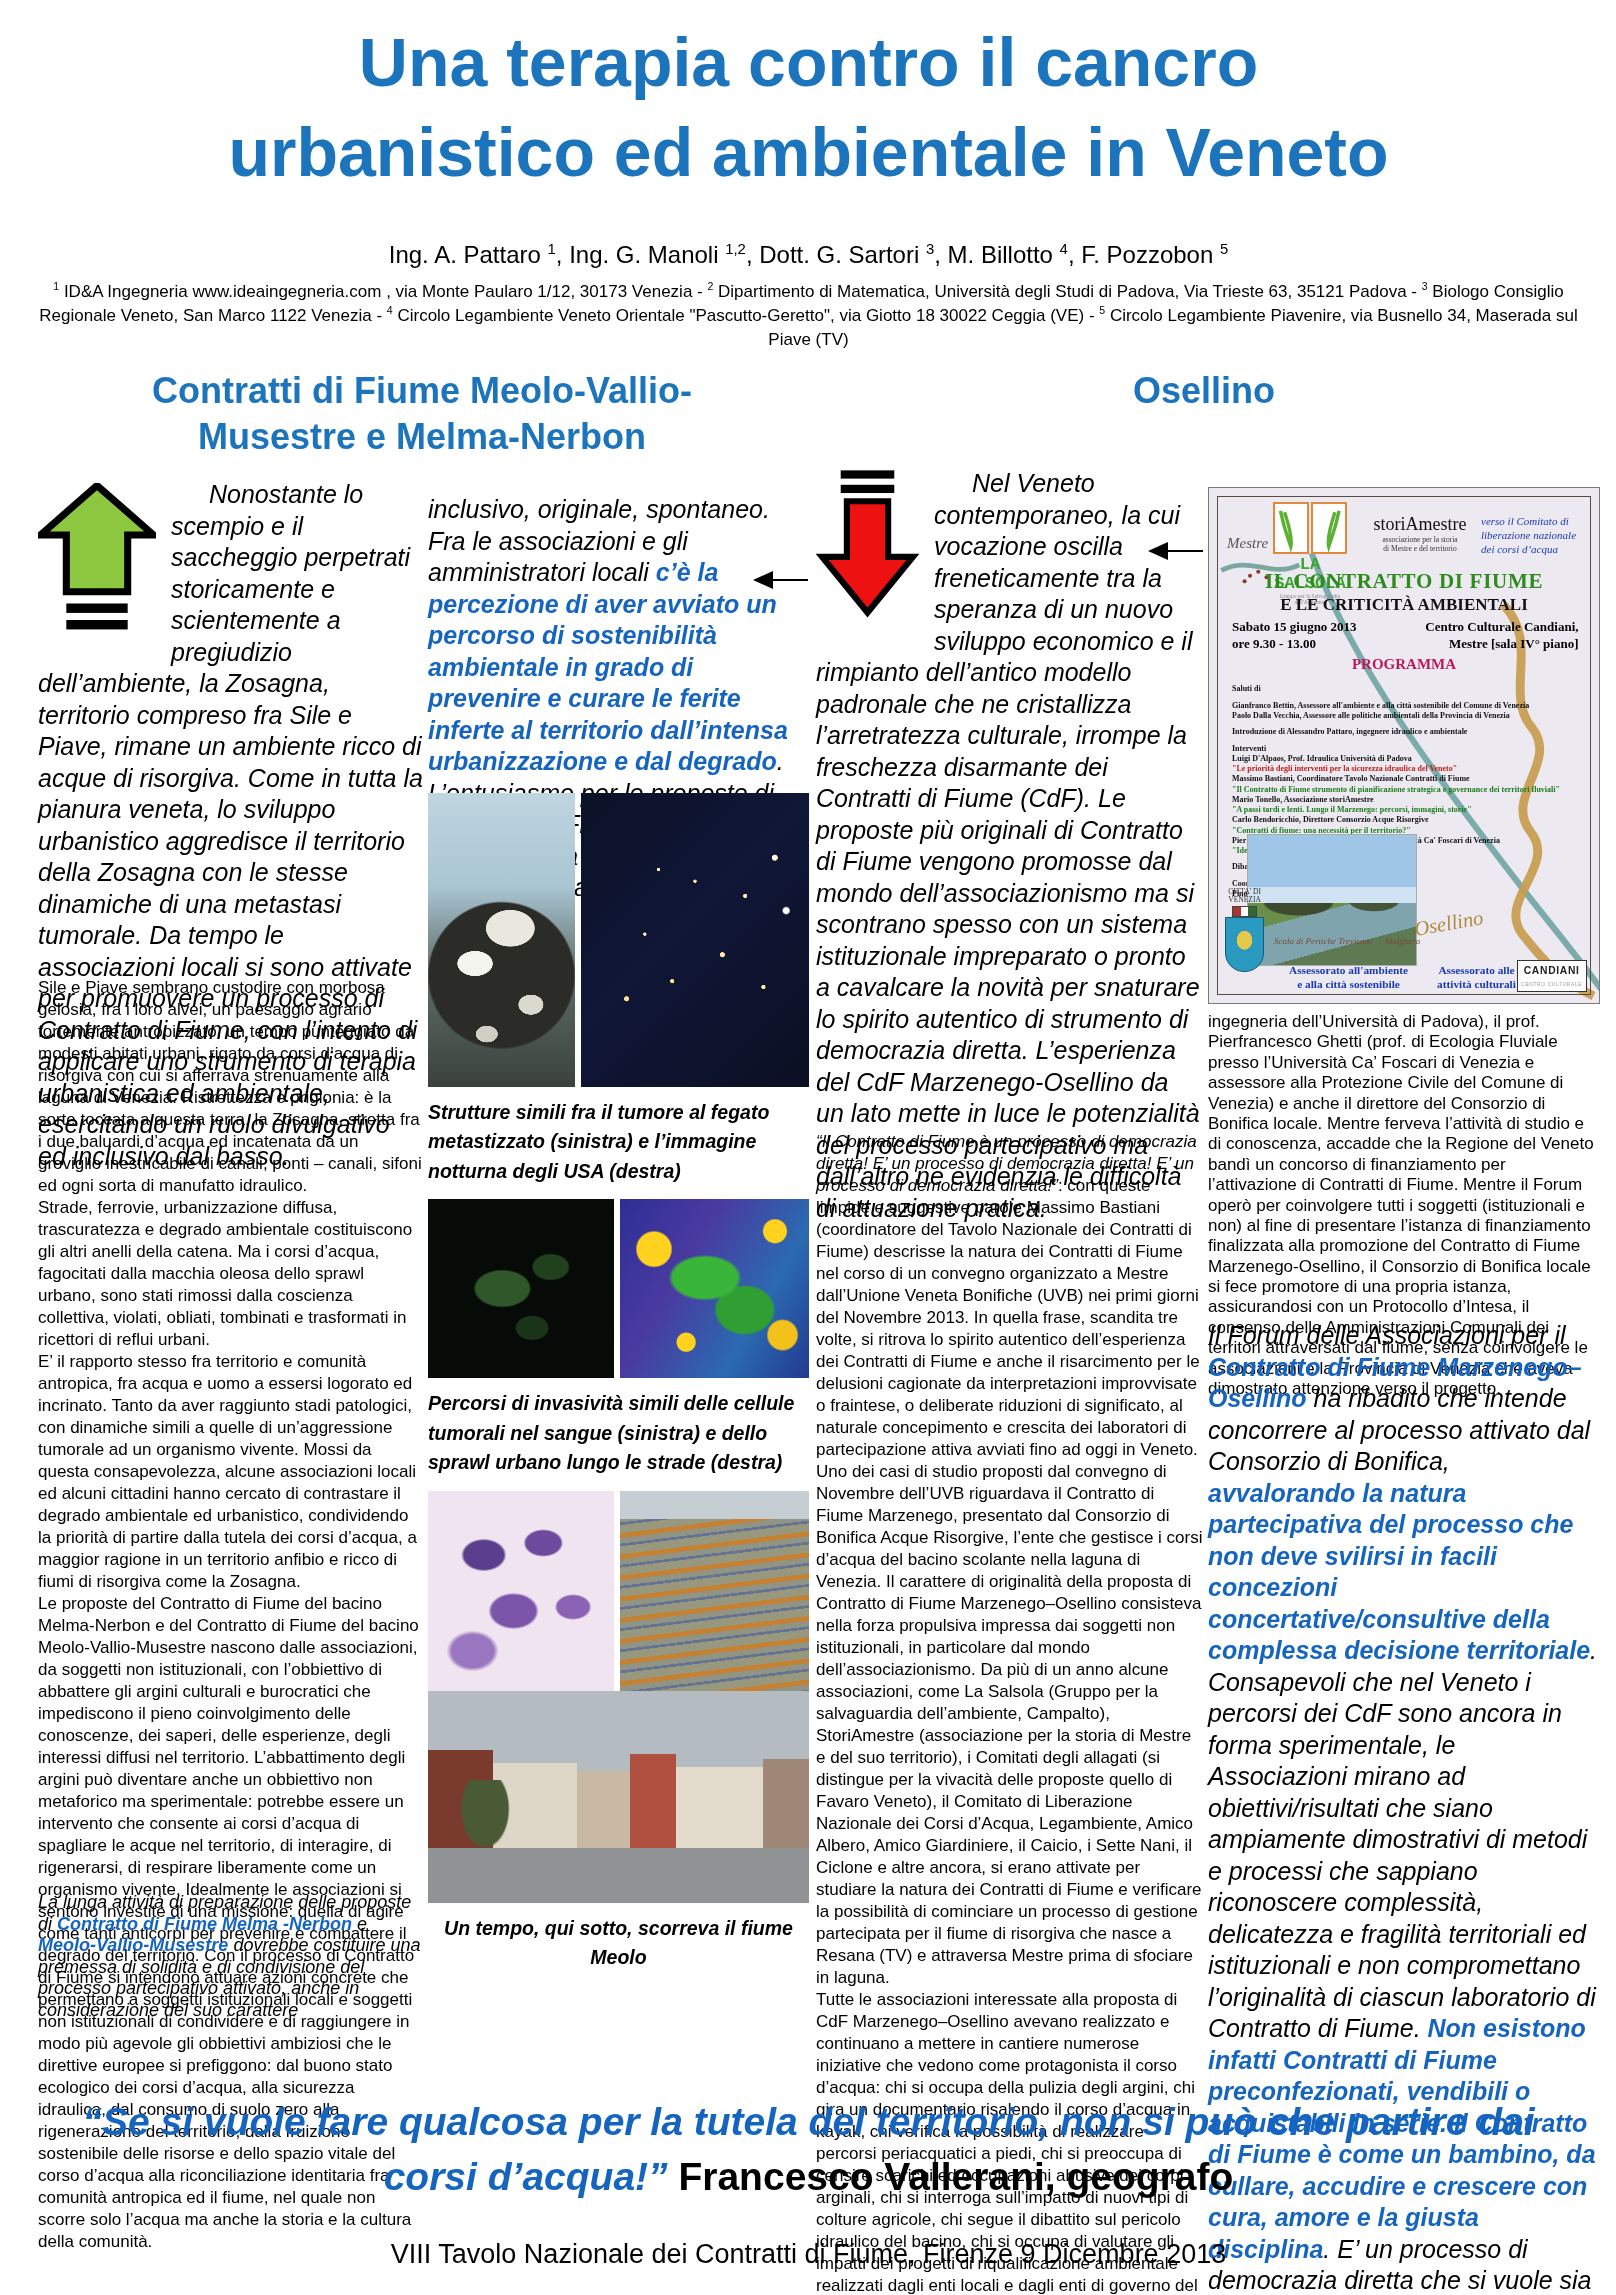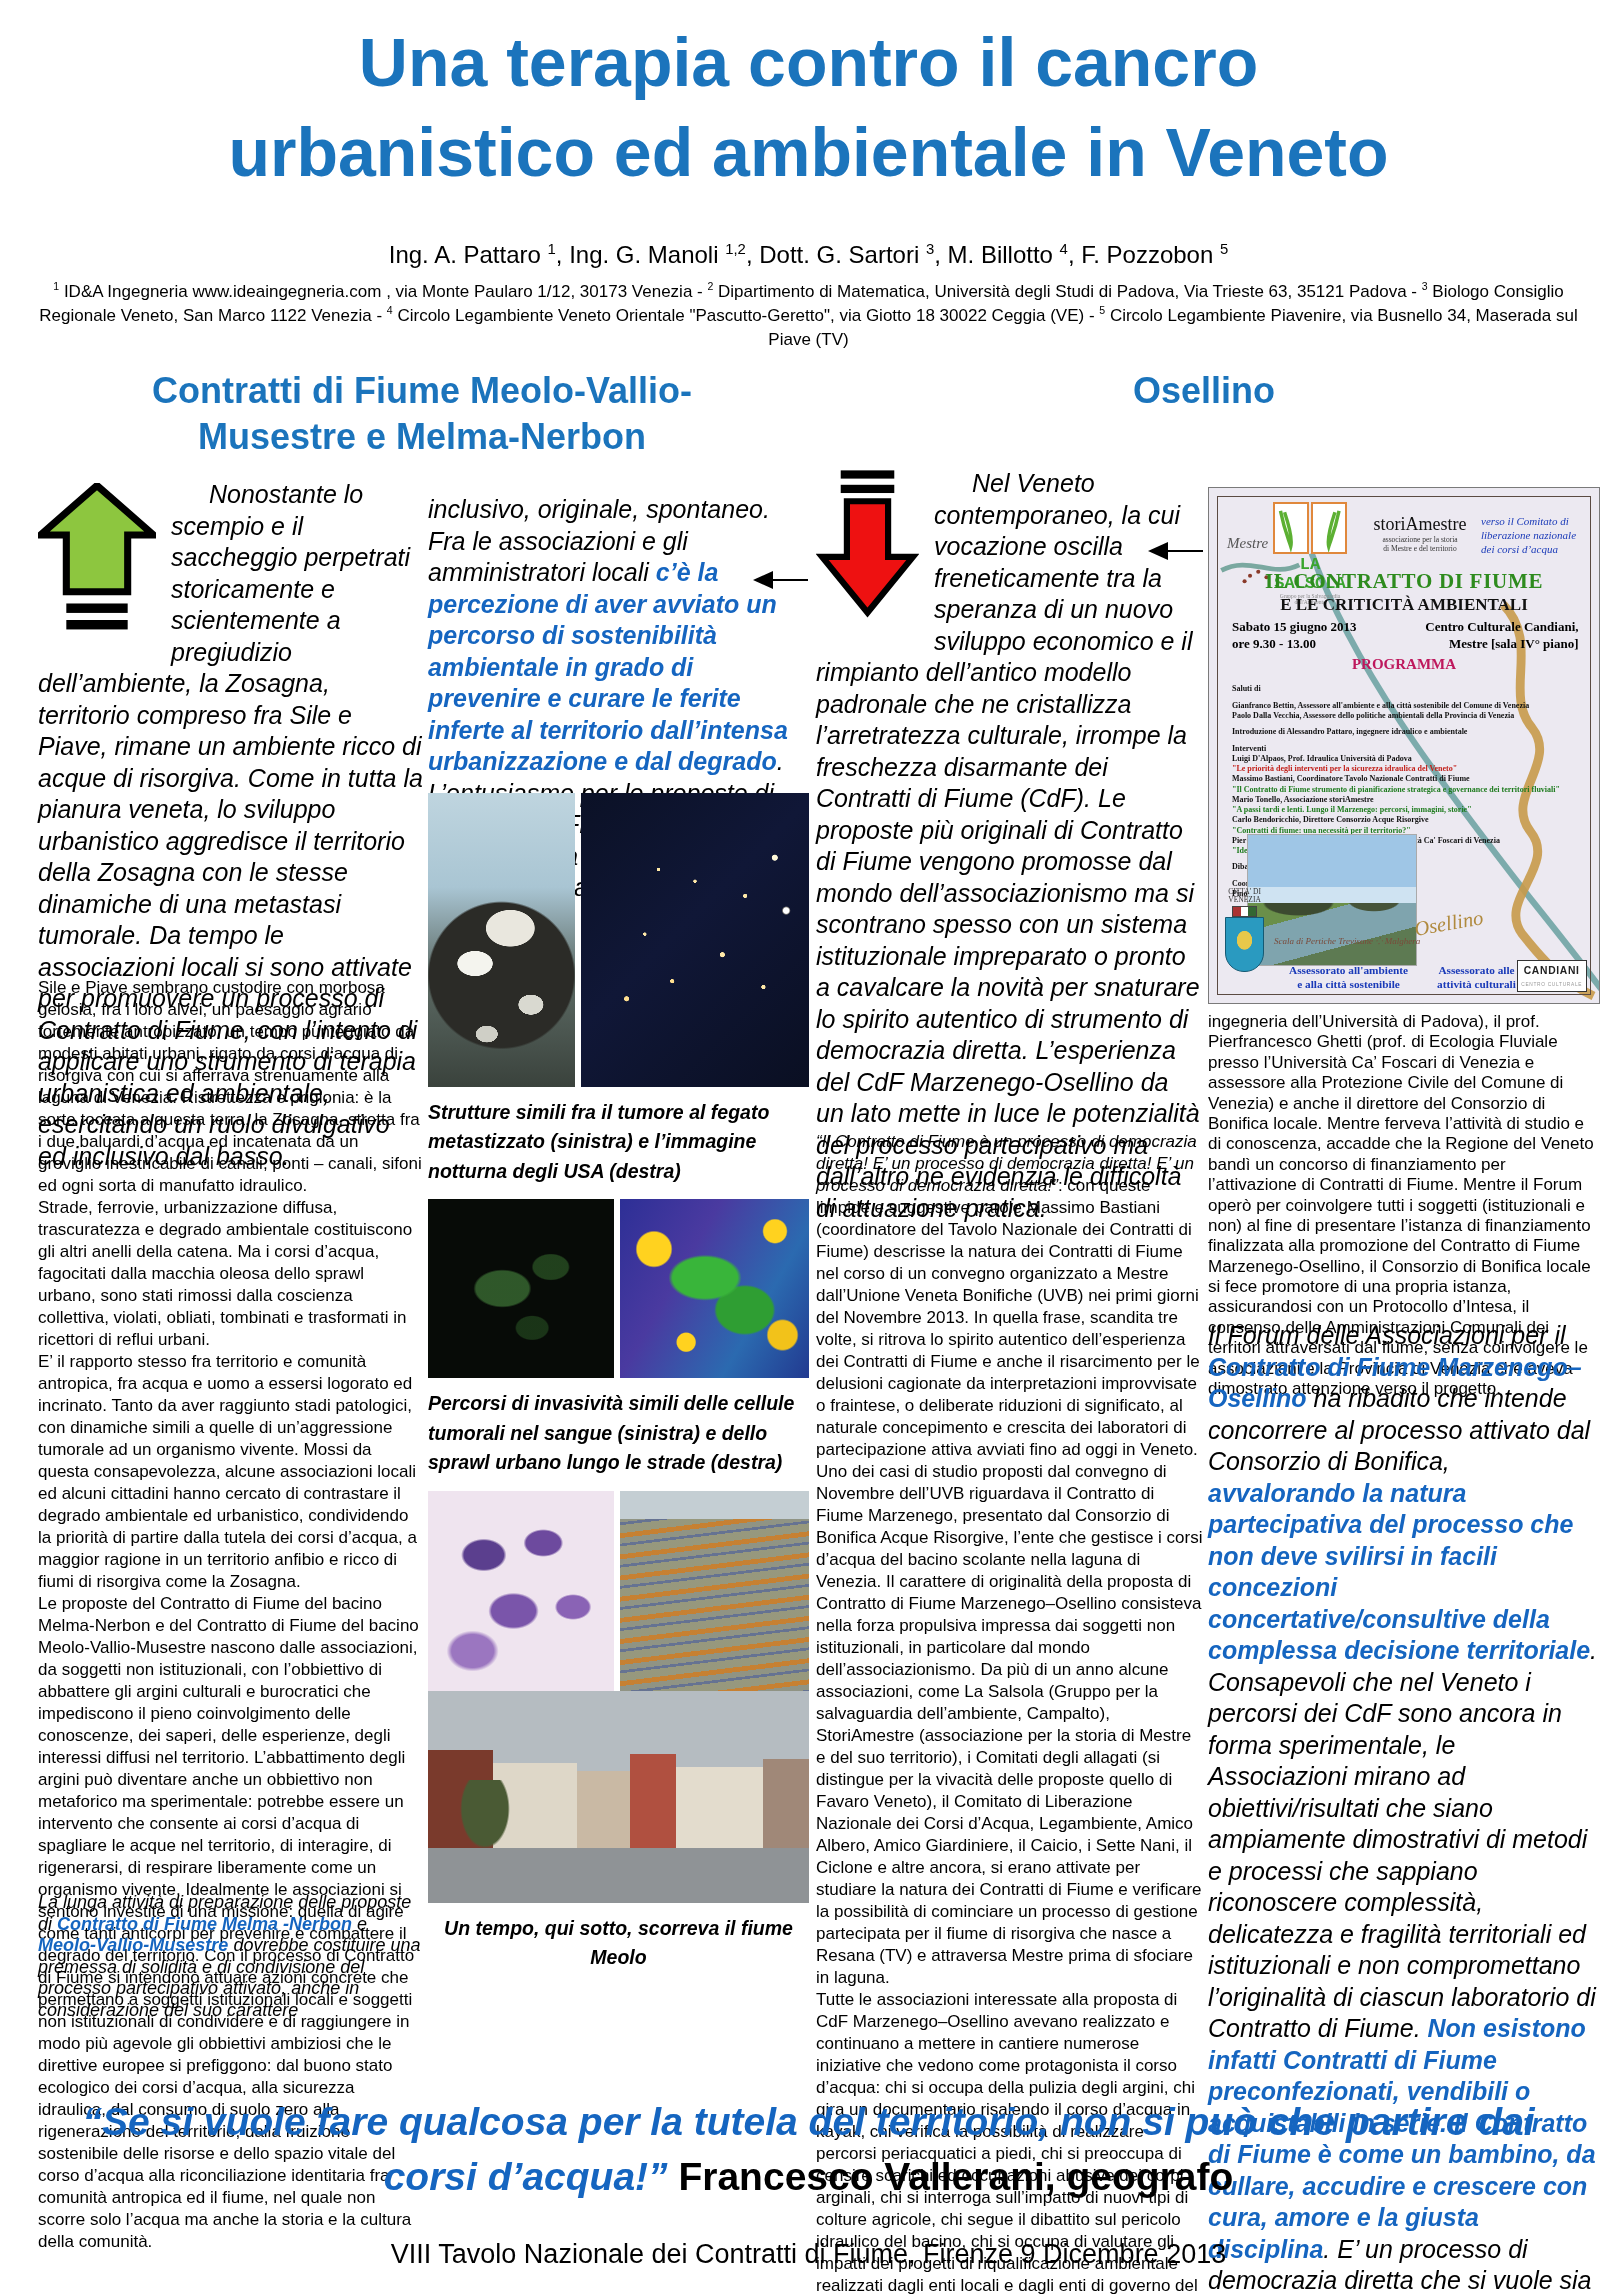--- a/index.html
+++ b/index.html
@@ -247,21 +247,21 @@
     </div>
     <div class="abs fl-where">
       <div>Centro Culturale Candiani,</div>
       <div>Mestre [sala IV° piano]</div>
     </div>
     <div class="abs fl-prog-h">PROGRAMMA</div>
     <div class="abs fl-program">
 
     <div class="fl-line gap">Saluti di</div>
         <div class="fl-line gap">Gianfranco Bettin, Assessore all'ambiente e alla città sostenibile del Comune  di Venezia</div>
-        <div class="fl-line">Paolo Dalla Vecchia, Assessore dello politiche ambientali della Provincia di Venezia</div>
+        <div class="fl-line">Paolo Dalla Vecchia, Assessore alle politiche ambientali della Provincia di Venezia</div>
         <div class="fl-line gap">Introduzione di Alessandro Pattaro, ingegnere idraulico e ambientale</div>
         <div class="fl-line gap">Interventi</div>
         <div class="fl-line">Luigi D'Alpaos, Prof. Idraulica  Università di Padova</div>
         <div class="fl-line red">"Le priorità degli interventi per la sicurezza idraulica del Veneto"</div>
         <div class="fl-line">Massimo Bastiani, Coordinatore Tavolo Nazionale Contratti di Fiume</div>
         <div class="fl-line green">"Il Contratto di Fiume strumento di pianificazione strategica e governance dei territori fluviali"</div>
         <div class="fl-line">Mario Tonello,  Associazione storiAmestre</div>
         <div class="fl-line green">"A passi tardi e lenti. Lungo il Marzenego: percorsi, immagini, storie"</div>
         <div class="fl-line">Carlo Bendoricchio, Direttore Consorzio Acque Risorgive</div>
         <div class="fl-line green">"Contratti di fiume: una necessità per il territorio?"</div>

